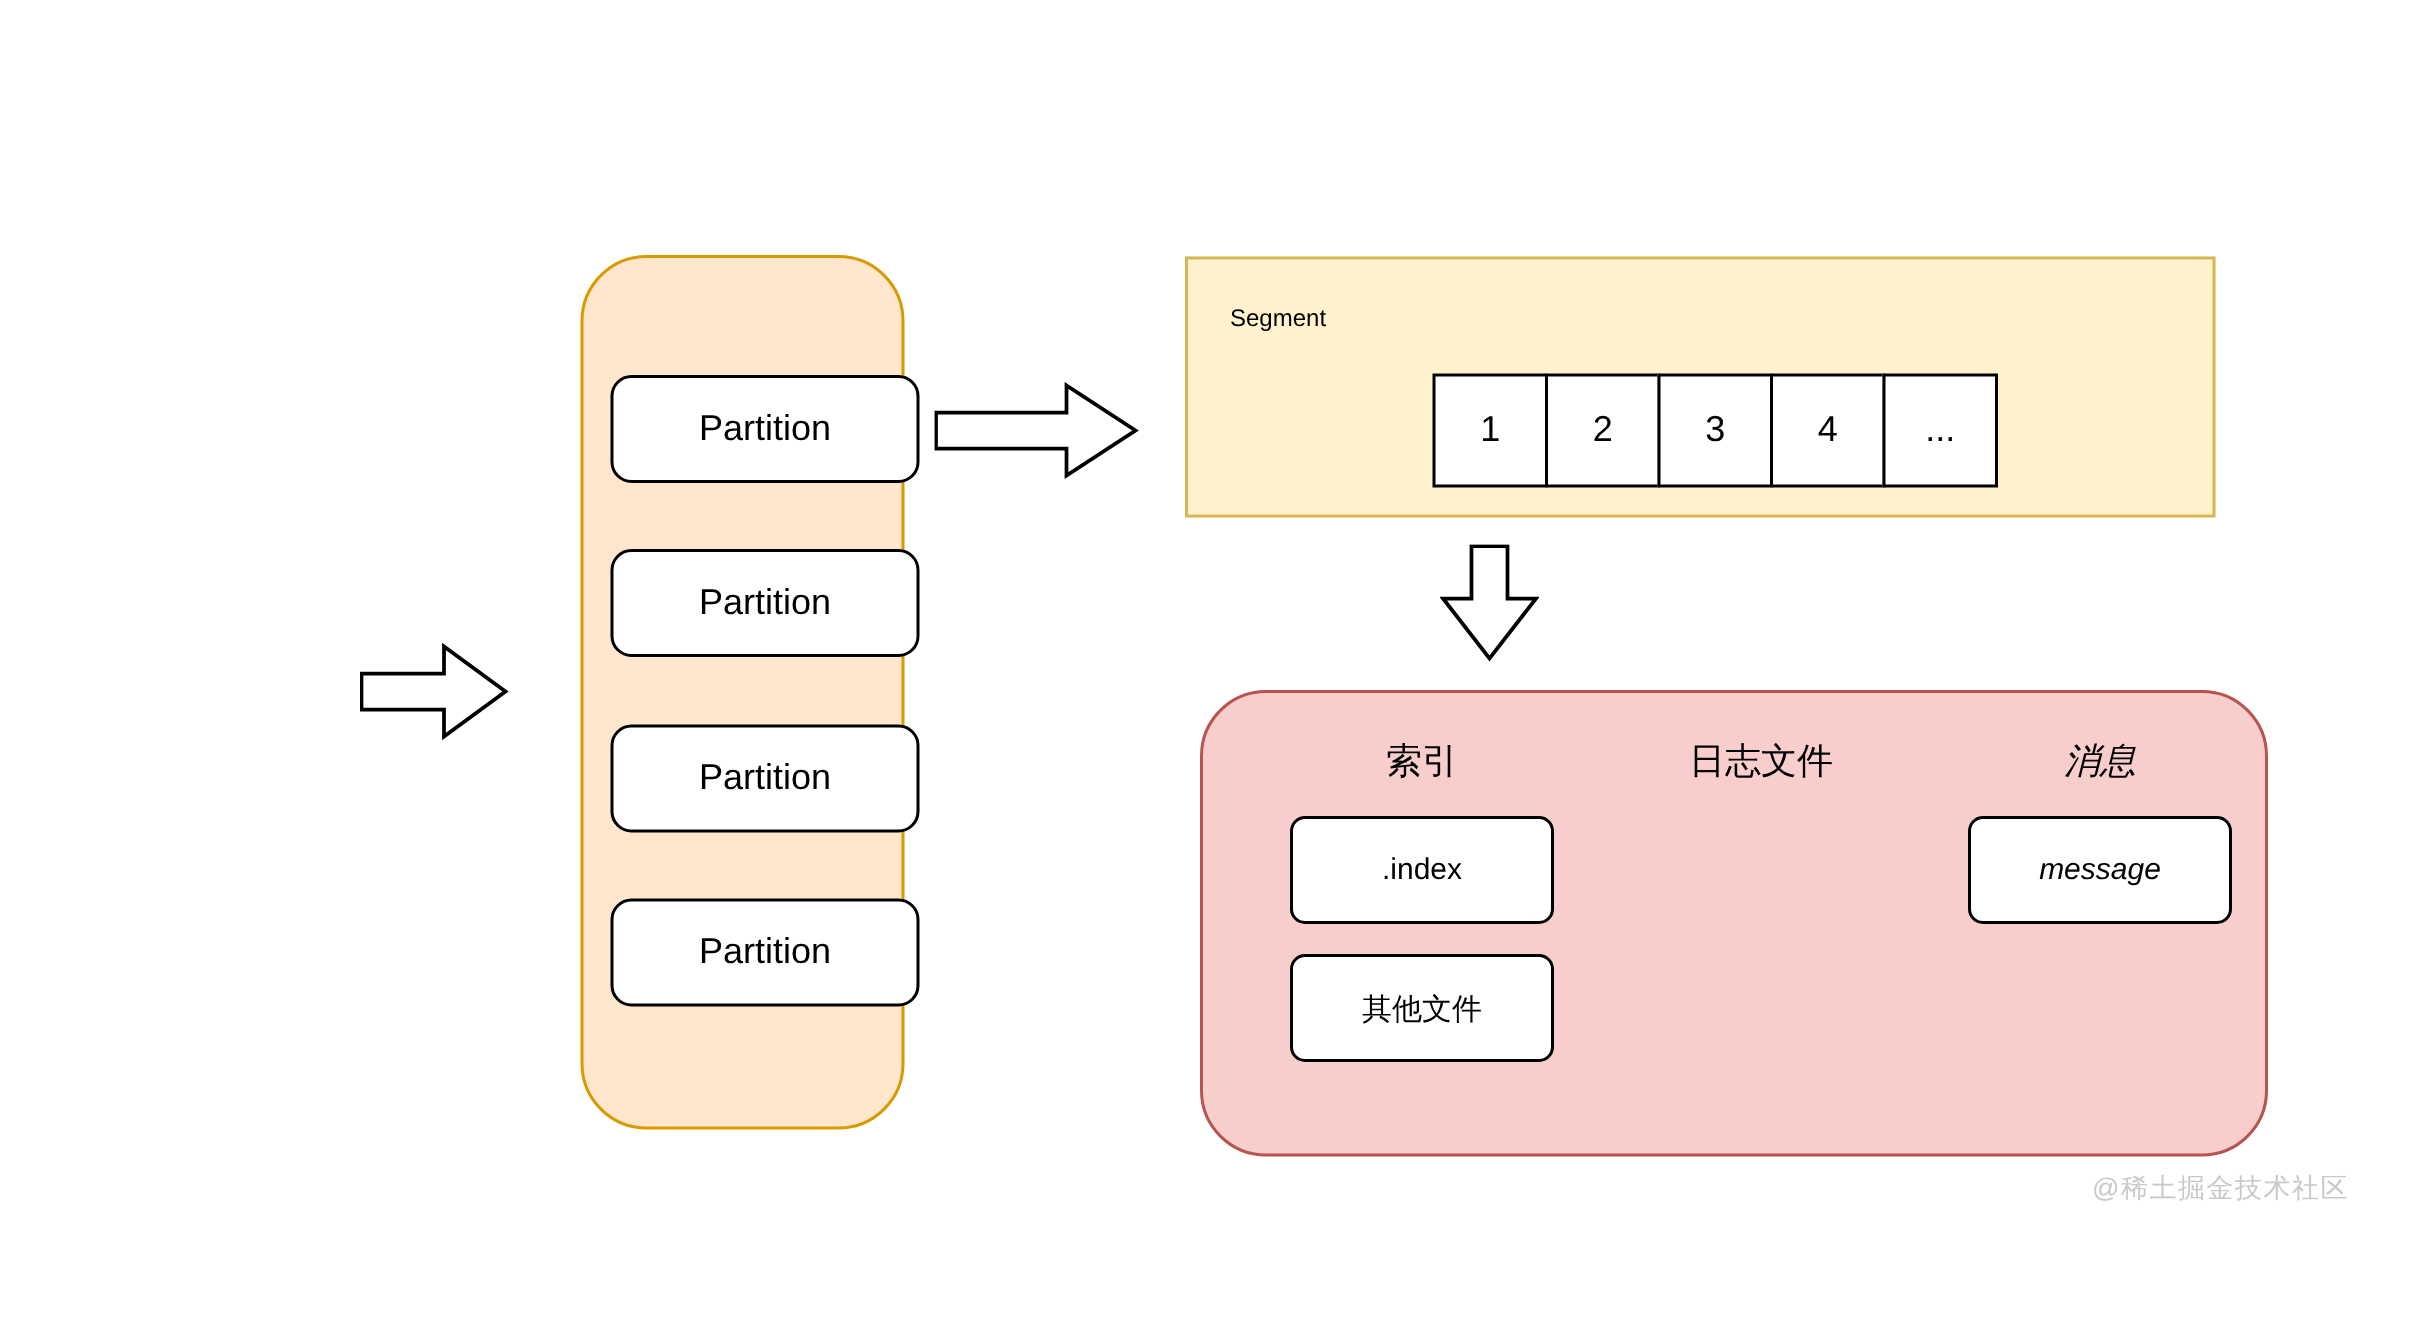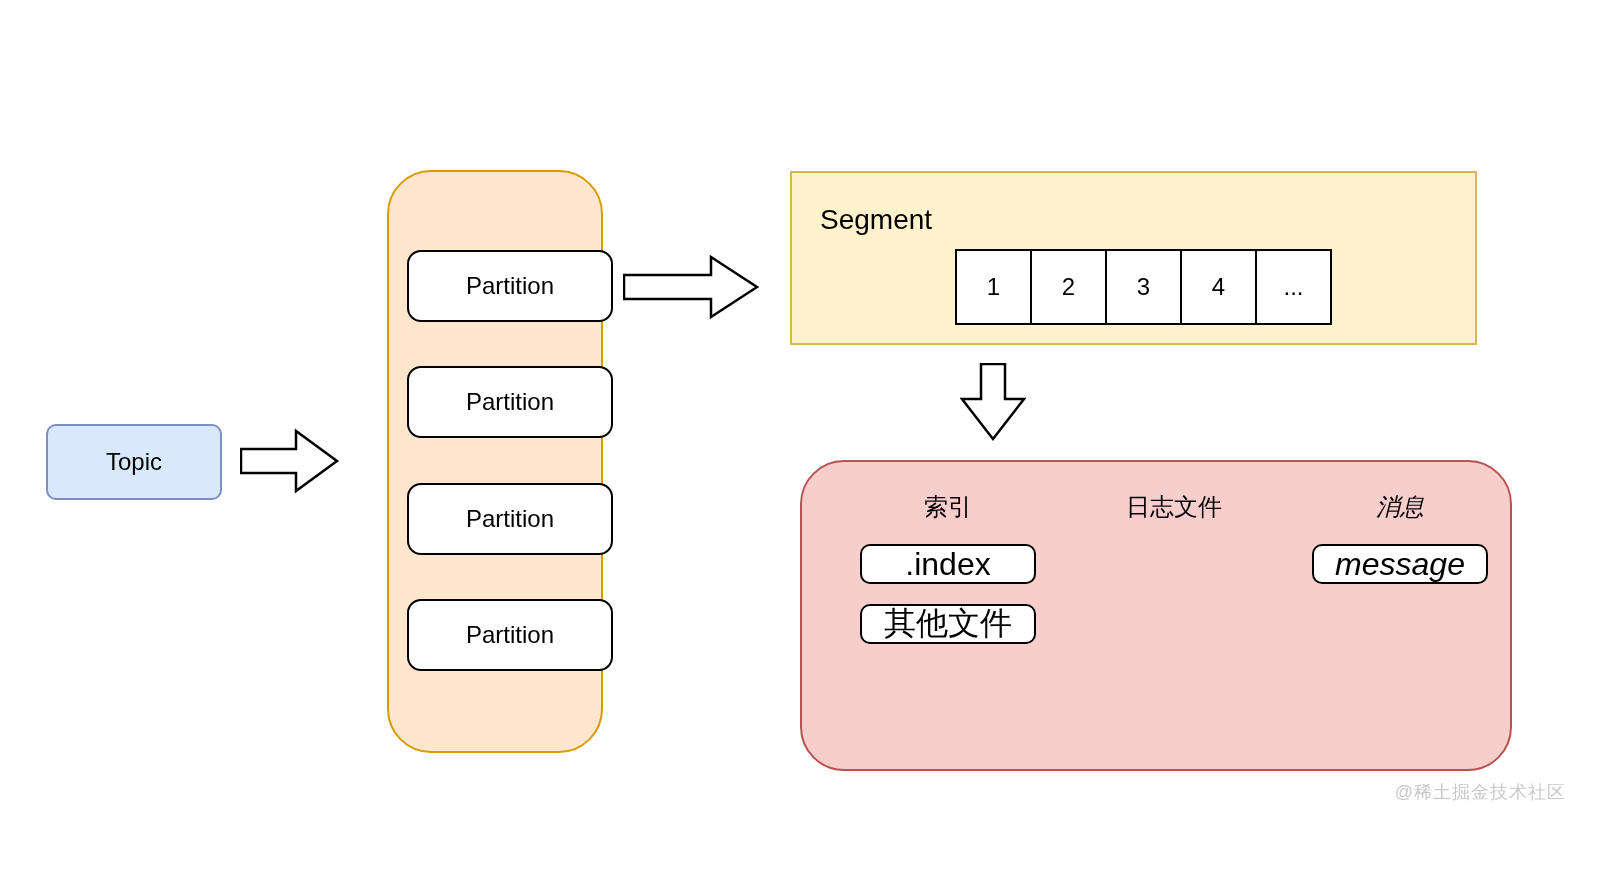--- a/index.html
+++ b/index.html
@@ -60,21 +60,21 @@
   .segment-box {
     position: absolute;
     left: 790px; top: 171px;
     width: 687px; height: 174px;
     background: #fff2cc;
     border: 2px solid #d6b656;
   }
   .segment-label {
     position: absolute;
     left: 820px; top: 204px;
-    font-size: 28px;
+    font-size: 16px;
   }
   .segment-cells {
     position: absolute;
     left: 955px; top: 249px;
     display: flex;
   }
   .segment-cell {
     width: 77px; height: 76px;
     background: #ffffff;
     border: 2px solid #000000;
@@ -102,45 +102,42 @@
   .file-column-1 { left: 860px; }
   .file-column-2 { left: 1086px; }
   .file-column-3 { left: 1312px; font-style: italic; }
   .file-column-header {
     height: 34px;
     display: flex; align-items: center; justify-content: center;
     font-size: 24px;
   }
   .file-box {
     margin-top: 20px;
-    width: 176px; height: 40px;
+    width: 176px; height: 72px;
     background: #ffffff;
     border: 2.5px solid #000000;
     border-radius: 10px;
     display: flex; align-items: center; justify-content: center;
-    font-size: 32px;
+    font-size: 20px;
   }
 
   
   .watermark {
     position: absolute;
     right: 56px; top: 780px;
     font-size: 18px;
     color: #c9c9c9;
     letter-spacing: 1px;
   }
 </style>
 </head>
 <body>
 
 <div class="canvas">
 
-  <div class="topic-box">
-    <span>Topic</span>
-  </div>
 
   <div class="arrow arrow-1">
     <svg width="100" height="66" viewBox="0 0 100 66">
       <polygon points="1,21 56,21 56,3 97,33 56,63 56,45 1,45" fill="#ffffff" stroke="#000000" stroke-width="2.5" stroke-linejoin="miter"></polygon>
     </svg>
   </div>
 
   <div class="partition-group">
     <div class="partition-box">
       <span>Partition</span>

